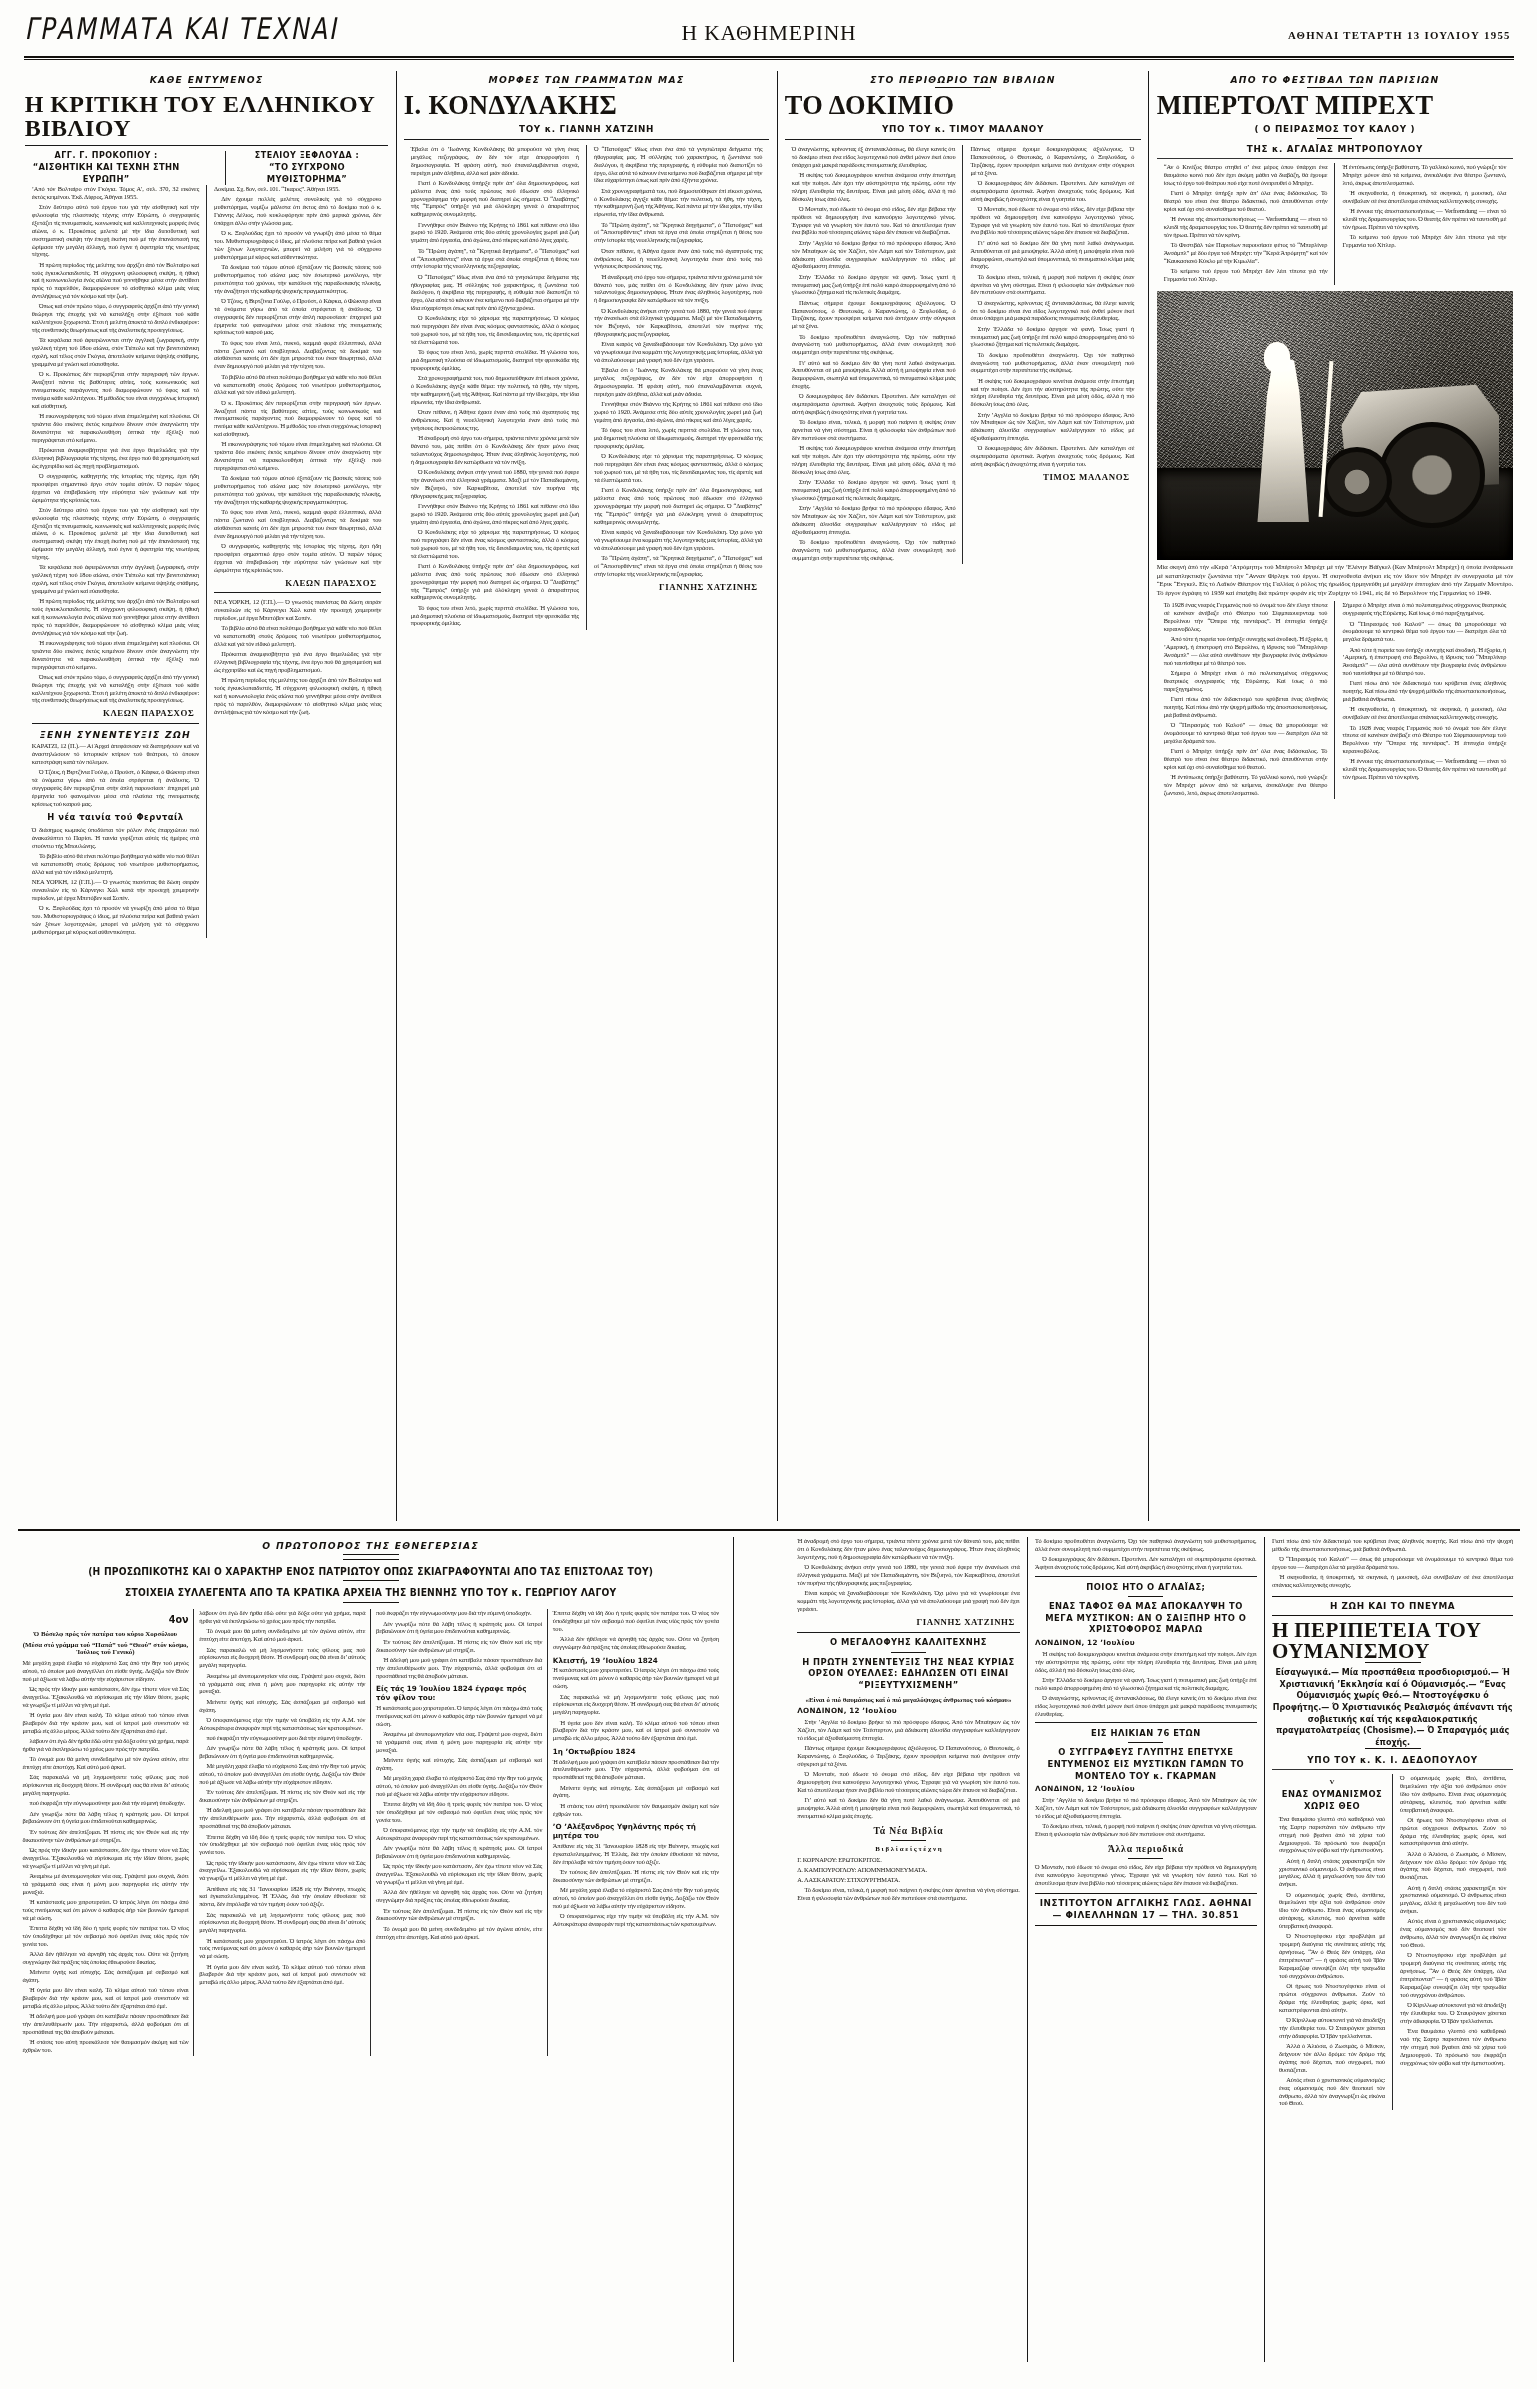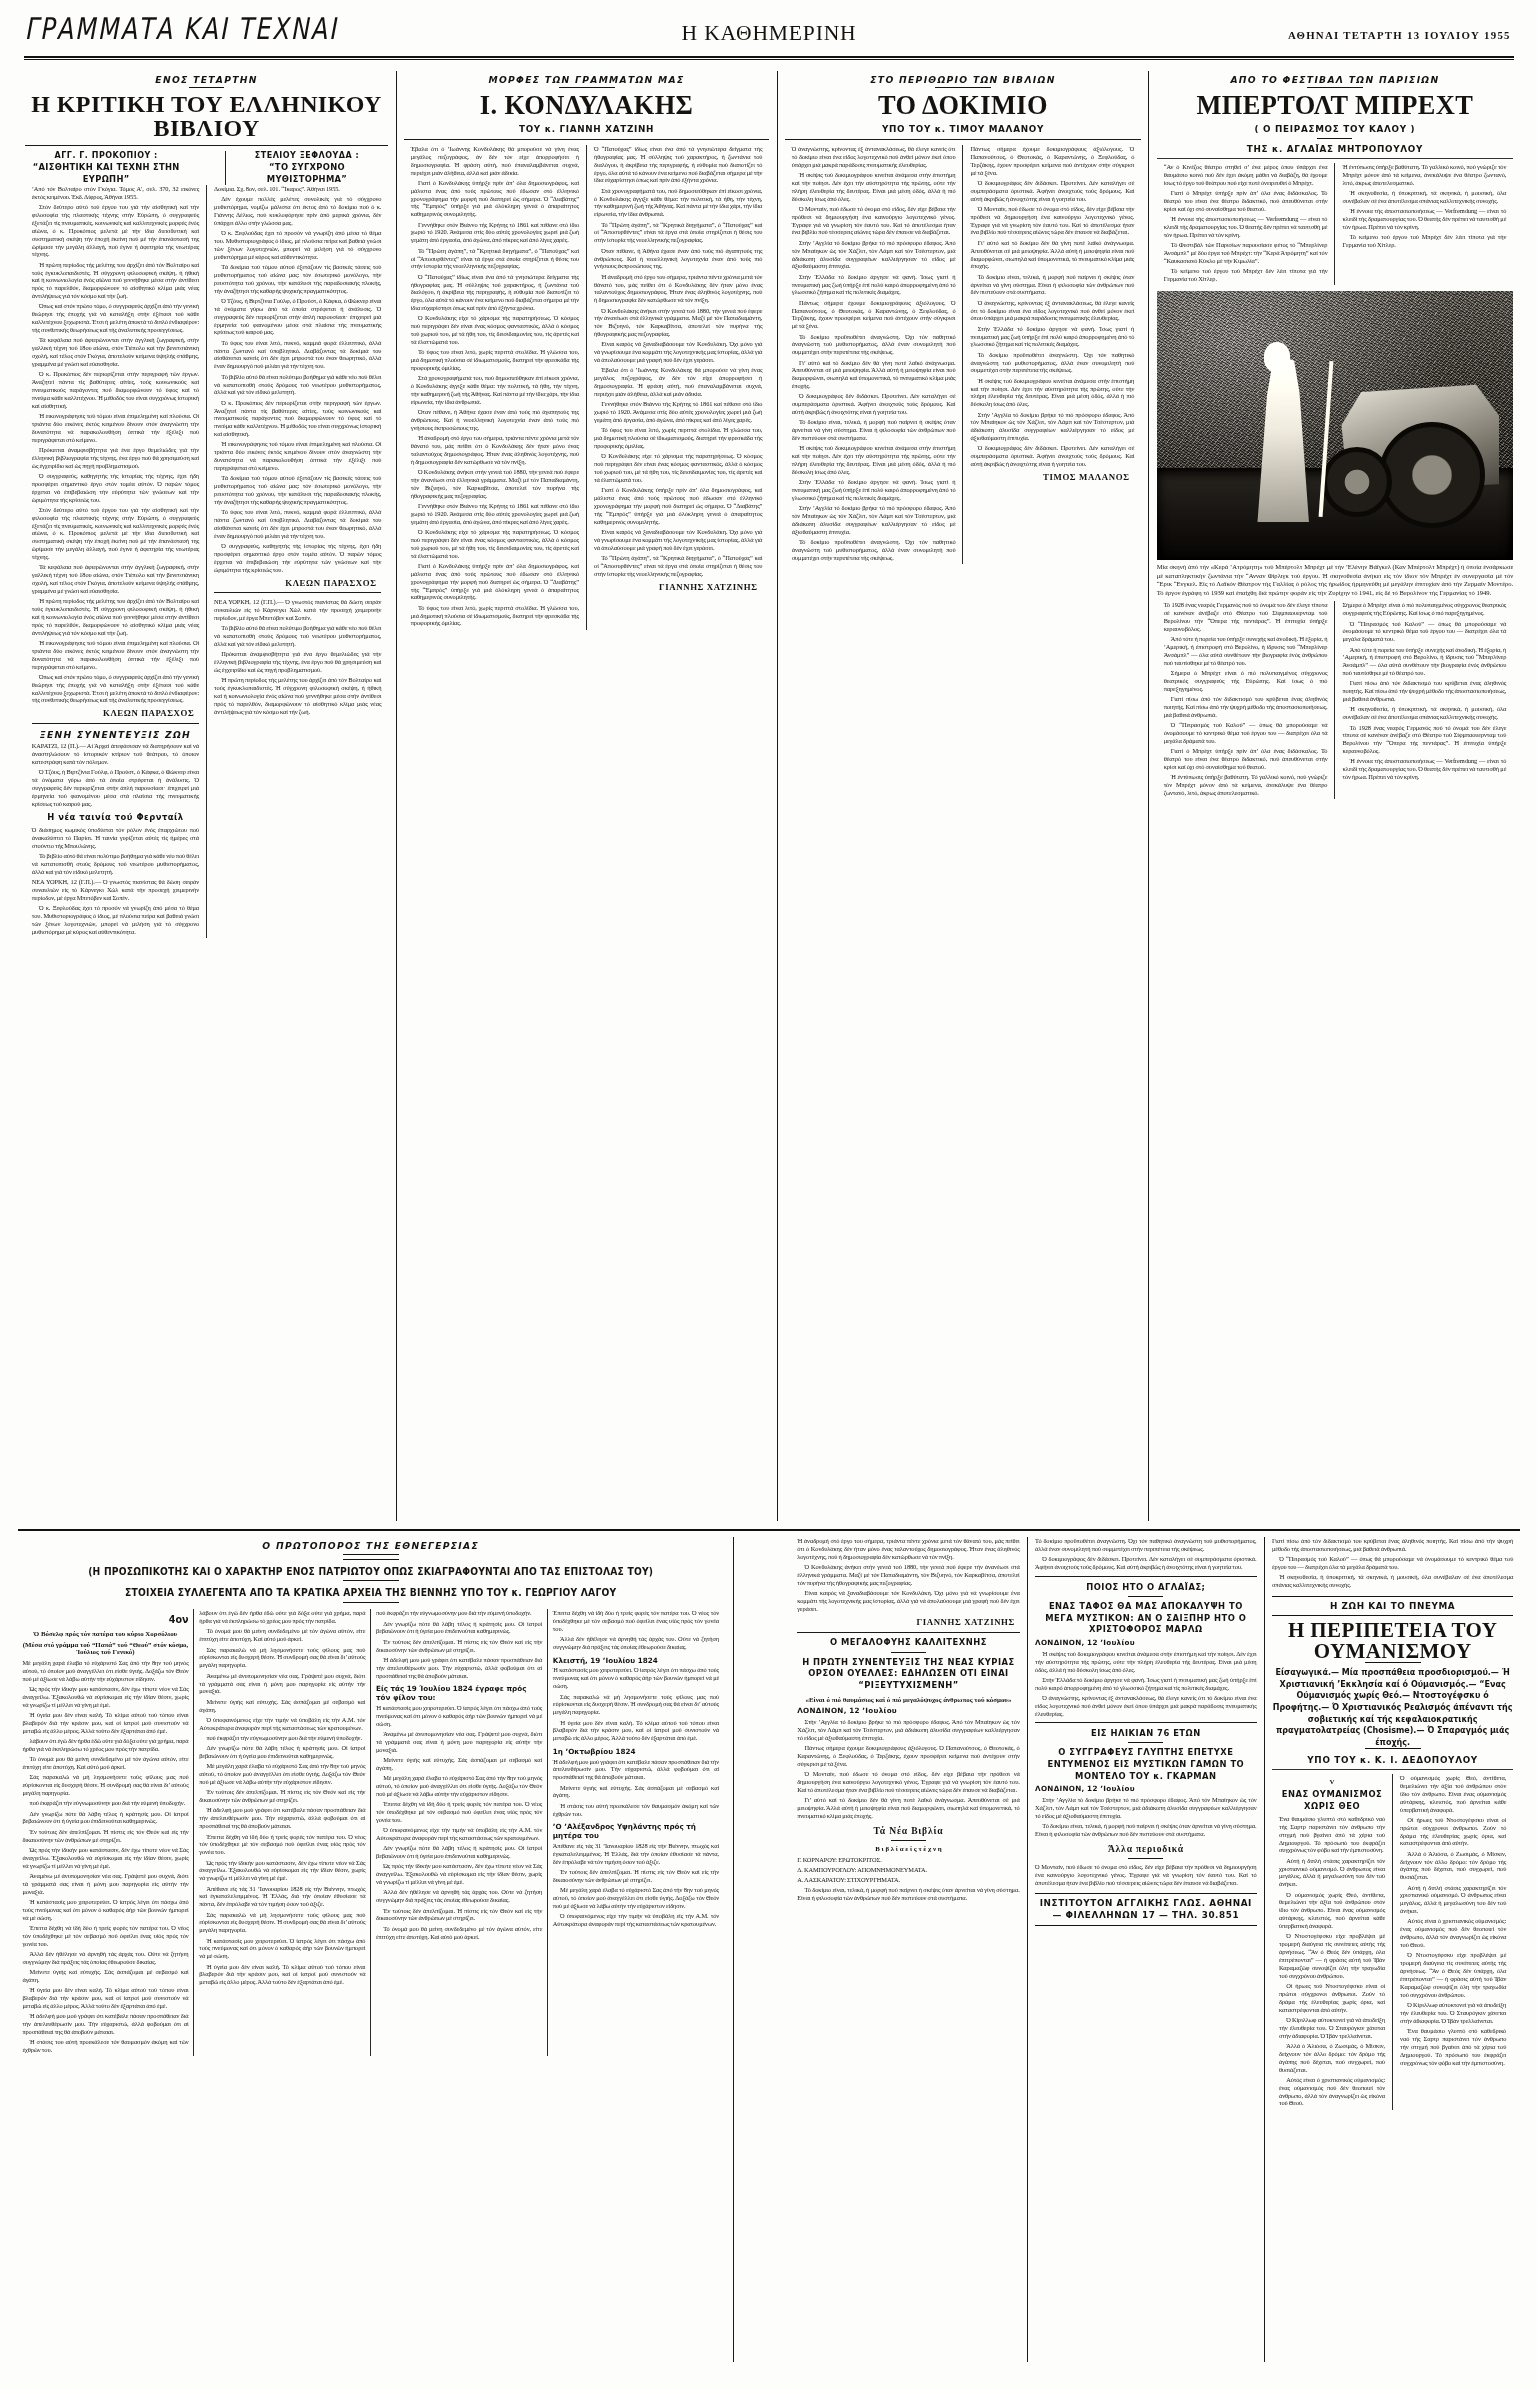--- a/index.html
+++ b/index.html
@@ -47,21 +47,21 @@
   .kicker {
     text-align:center;
     font-family:"DejaVu Sans", sans-serif;
     font-style:italic; font-weight:700;
     font-size:9.2px; letter-spacing:1.3px;
     margin:3.2px 0 2.4px 0;
   }
   .shortrule { width:35px; height:0; border-top:1.9px solid #15120f; margin:0 auto 4px auto; }
   .shortrule.w70 { width:56px; }
   .headline {
-    text-align:center; font-family:"Liberation Serif", serif;
+    font-family:"Liberation Serif", serif;
     font-weight:700; line-height:1.0; letter-spacing:0.4px;
   }
   .h-lg   { font-size:24px; }
   .h-xl   { font-size:26.4px; }
   .h-md   { font-size:21px; }
   .byline {
     text-align:center; font-family:"DejaVu Sans", sans-serif;
     font-weight:700; font-size:8.8px; letter-spacing:0.7px; margin:5.6px 0 3.2px;
   }
   .subhead-2 { display:flex;gap:37px; }
@@ -161,21 +161,21 @@
   <div class="masthead">
     <div class="mast-left">ΓΡΑΜΜΑΤΑ ΚΑΙ ΤΕΧΝΑΙ</div>
     <div class="mast-center">Η ΚΑΘΗΜΕΡΙΝΗ</div>
     <div class="mast-right">ΑΘΗΝΑΙ ΤΕΤΑΡΤΗ 13 ΙΟΥΛΙΟΥ 1955</div>
     <div class="mast-rule"></div>
   </div>
 
   <div class="grid">
 
     <div class="maincol c1">
-      <div class="kicker">ΕΝΟΣ ΤΕΤΑΡΤΗΝ</div>
+      <div class="kicker">ΚΑΘΕ ΕΝΤΥΜΕΝΟΣ</div>
       <div class="shortrule"></div>
       <div class="headline h-lg">Η ΚΡΙΤΙΚΗ ΤΟΥ ΕΛΛΗΝΙΚΟΥ ΒΙΒΛΙΟΥ</div>
       <div class="rule-full"></div>
 
       <div class="subhead-2">
         <div>
           <div class="sh-name">ΑΓΓ. Γ. ΠΡΟΚΟΠΙΟΥ :</div>
           <div class="sh-title">“ΑΙΣΘΗΤΙΚΗ ΚΑΙ ΤΕΧΝΗ ΣΤΗΝ ΕΥΡΩΠΗ”</div>
         </div>
         <div>

